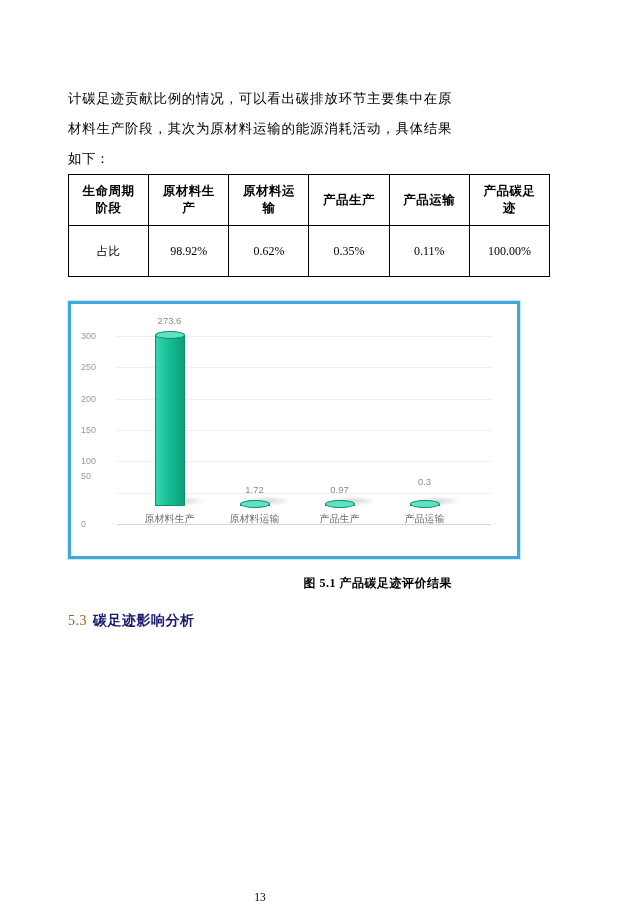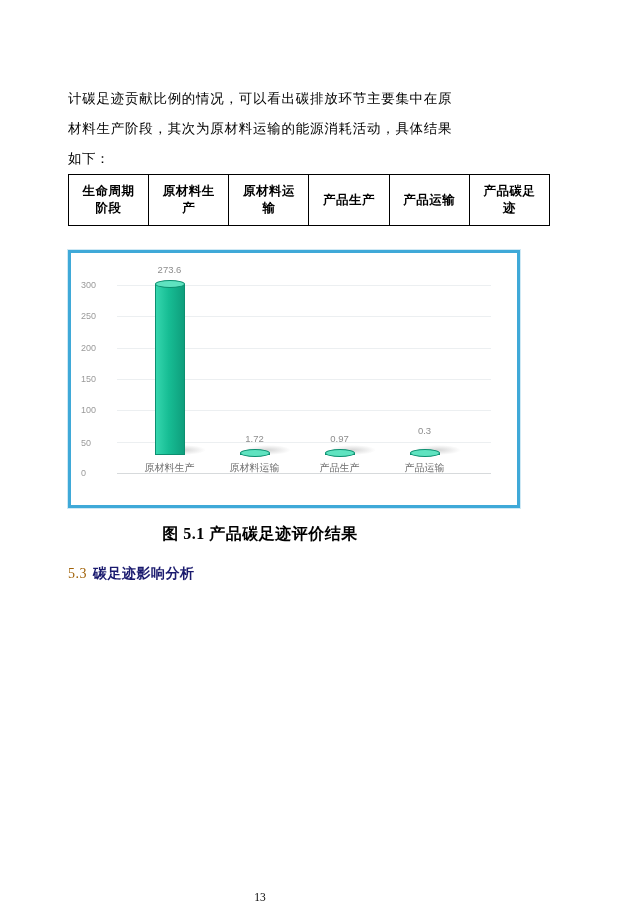--- a/index.html
+++ b/index.html
@@ -167,22 +167,22 @@
     bottom: 0;
     left: 50%;
     width: 46px;
     height: 10px;
     background: radial-gradient(ellipse at center, rgba(120,120,120,0.30) 0%, rgba(120,120,120,0) 70%);
     transform: translateX(-10px);
   }
 
   
   .fig-caption {
-    text-align: center;
-    font-size: 16px;
+    text-align: right;
+    font-size: 12px;
     font-weight: bold;
     margin: 16px 0 0 0;
     letter-spacing: 0.5px;
   }
 
   
   h2.sec {
     font-size: 14px;
     font-weight: bold;
     color: #1a1a6e;
@@ -223,31 +223,39 @@
       <tr>
         <th>生命周期阶段</th>
         <th>原材料生产</th>
         <th>原材料运输</th>
         <th>产品生产</th>
         <th>产品运输</th>
         <th>产品碳足迹</th>
       </tr>
     </thead>
     <tbody>
+      <tr>
+        <td>占比</td>
+        <td>98.92%</td>
+        <td>0.62%</td>
+        <td>0.35%</td>
+        <td>0.11%</td>
+        <td>100.00%</td>
+      </tr>
     </tbody>
   </table>
 
   <div class="chart-wrap">
     <div class="chart-inner">
       <div class="plot">
 
       <div class="baseline" style="top: 188px;"></div>
           <div class="axis-label" style="top: 188px; left: -36px;">0</div>
           <div class="gridline" style="top: 156.667px;"></div>
-          <div class="axis-label" style="top: 158px; left: -36px;">50</div>
+          <div class="axis-label" style="top: 140px; left: -36px;">50</div>
           <div class="gridline" style="top: 125.333px;"></div>
           <div class="axis-label" style="top: 125.333px; left: -36px;">100</div>
           <div class="gridline" style="top: 94px;"></div>
           <div class="axis-label" style="top: 94px; left: -36px;">150</div>
           <div class="gridline" style="top: 62.6667px;"></div>
           <div class="axis-label" style="top: 62.6667px; left: -36px;">200</div>
           <div class="gridline" style="top: 31.3333px;"></div>
           <div class="axis-label" style="top: 31.3333px; left: -36px;">250</div>
           <div class="gridline" style="top: 0px;"></div>
           <div class="axis-label" style="top: 0px; left: -36px;">300</div>

